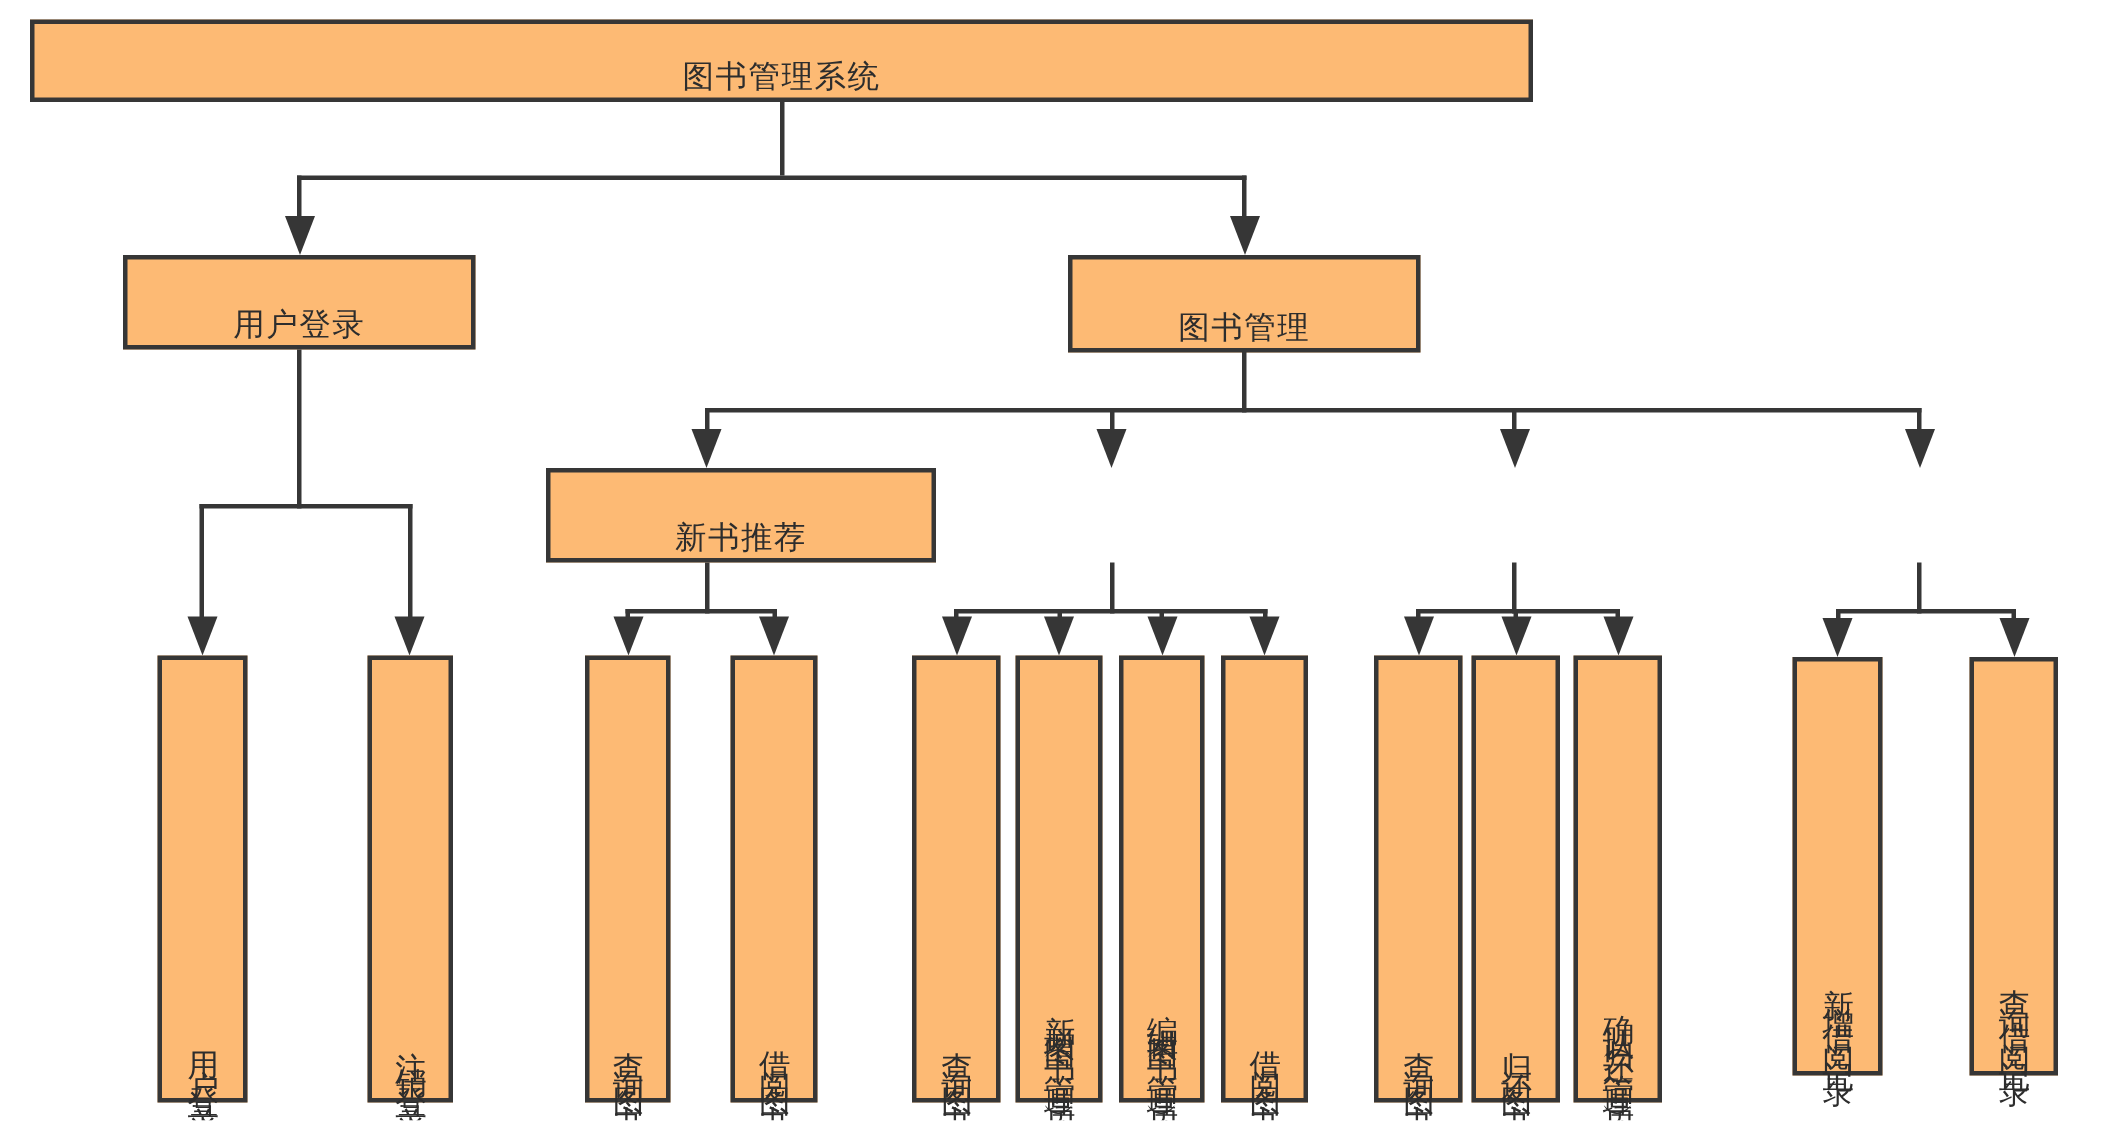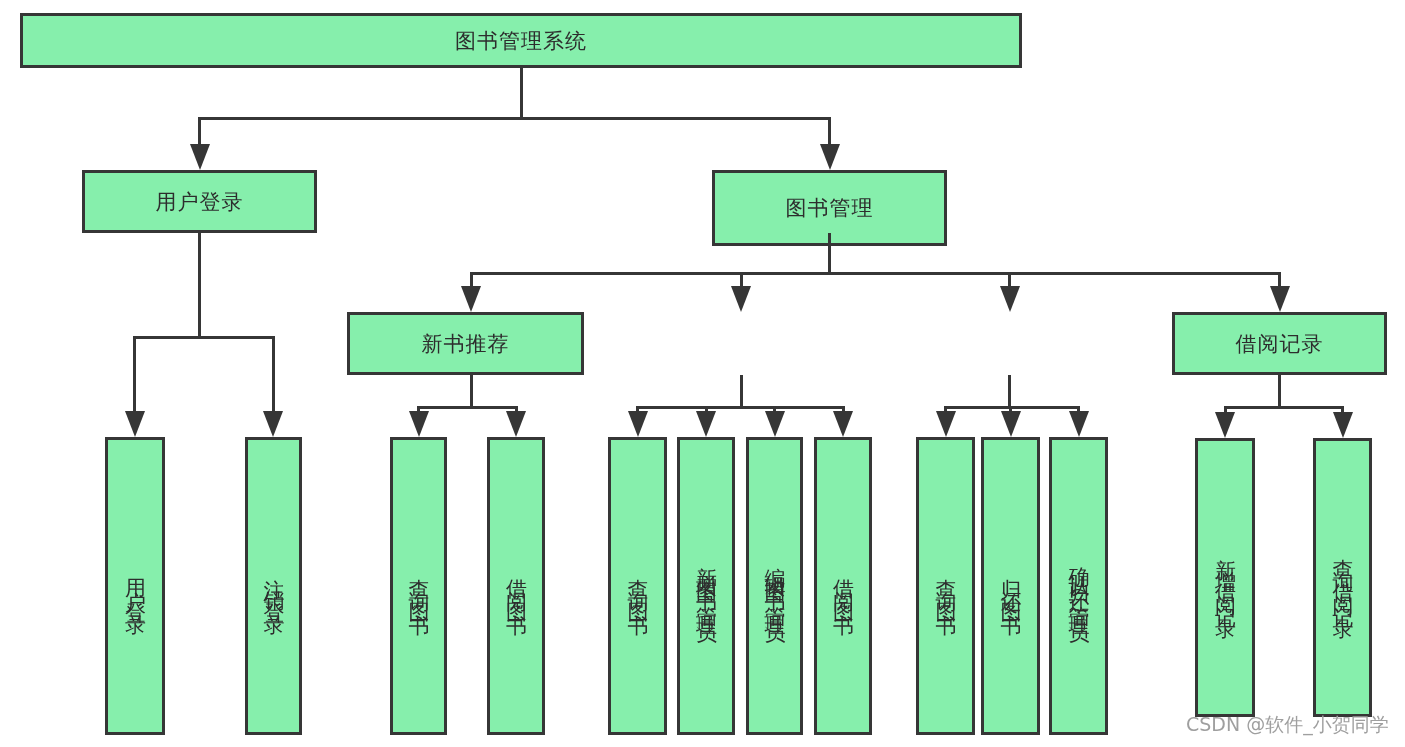--- a/index.html
+++ b/index.html
@@ -8,23 +8,23 @@
     width:1405px;height:747px;
     background:#fff;
     font-family:"DejaVu Sans","Liberation Sans",sans-serif;
     color:#2d2d2d;
     overflow:hidden;
   }
   .box{
     position:absolute;
     box-sizing:border-box;
     border:3px solid #363636;
-    background:#86efac;
+    background:#fdba74;
     display:flex;
-    align-items:center;
+    align-items:flex-end;
     justify-content:center;
   }
   .hlbl{
     font-size:21px;
     letter-spacing:1px;
     white-space:nowrap;
   }
   .vlbl{
     writing-mode:vertical-rl;
     text-orientation:mixed;
@@ -66,21 +66,21 @@
     <div class="ln lnh" style="left:198px;top:117px;width:633px"></div>
     <div class="ln lnv" style="left:198px;top:117px;height:30px"></div>
     <div class="arrow" style="left:190px;top:144px"></div>
     <div class="ln lnv" style="left:828px;top:117px;height:30px"></div>
     <div class="arrow" style="left:820px;top:144px"></div>
   </div>
 
   <div class="box" style="left:82px;top:170px;width:235px;height:63px">
     <span class="hlbl">用户登录</span>
   </div>
-  <div class="box" style="left:712px;top:170px;width:235px;height:76px">
+  <div class="box" style="left:712px;top:170px;width:235px;height:65px">
     <span class="hlbl">图书管理</span>
   </div>
 
   <div>
     <div class="ln lnv" style="left:198px;top:233px;height:106px"></div>
     <div class="ln lnh" style="left:133px;top:336px;width:142px"></div>
     <div class="ln lnv" style="left:133px;top:336px;height:78px"></div>
     <div class="arrow" style="left:125px;top:411px"></div>
     <div class="ln lnv" style="left:272px;top:336px;height:78px"></div>
     <div class="arrow" style="left:263px;top:411px"></div>
@@ -92,25 +92,22 @@
     <div class="ln lnv" style="left:470px;top:272px;height:16px"></div>
     <div class="arrow" style="left:461px;top:286px"></div>
     <div class="ln lnv" style="left:740px;top:272px;height:16px"></div>
     <div class="arrow" style="left:731px;top:286px"></div>
     <div class="ln lnv" style="left:1008px;top:272px;height:16px"></div>
     <div class="arrow" style="left:1000px;top:286px"></div>
     <div class="ln lnv" style="left:1278px;top:272px;height:16px"></div>
     <div class="arrow" style="left:1270px;top:286px"></div>
   </div>
 
-  <div class="box" style="left:347px;top:312px;width:237px;height:63px">
+  <div class="box" style="left:364px;top:312px;width:260px;height:63px">
     <span class="hlbl">新书推荐</span>
-  </div>
-  <div class="box" style="left:1172px;top:312px;width:215px;height:63px">
-    <span class="hlbl">借阅记录</span>
   </div>
 
   <div>
     <div class="ln lnv" style="left:470px;top:375px;height:34px"></div>
     <div class="ln lnh" style="left:417px;top:406px;width:101px"></div>
     <div class="ln lnv" style="left:417px;top:406px;height:8px"></div>
     <div class="arrow" style="left:409px;top:411px"></div>
     <div class="ln lnv" style="left:515px;top:406px;height:8px"></div>
     <div class="arrow" style="left:506px;top:411px"></div>
   </div>
@@ -185,15 +182,14 @@
     <span class="vlbl" style="letter-spacing:8px">确认归还（管理员）</span>
   </div>
 
   <div class="box" style="left:1195px;top:438px;width:60px;height:279px">
     <span class="vlbl">新增借阅记录</span>
   </div>
   <div class="box" style="left:1313px;top:438px;width:59px;height:279px">
     <span class="vlbl">查询借阅记录</span>
   </div>
 
-  <div class="watermark">CSDN @软件_小贺同学</div>
 
 </div>
 
 </body></html>

